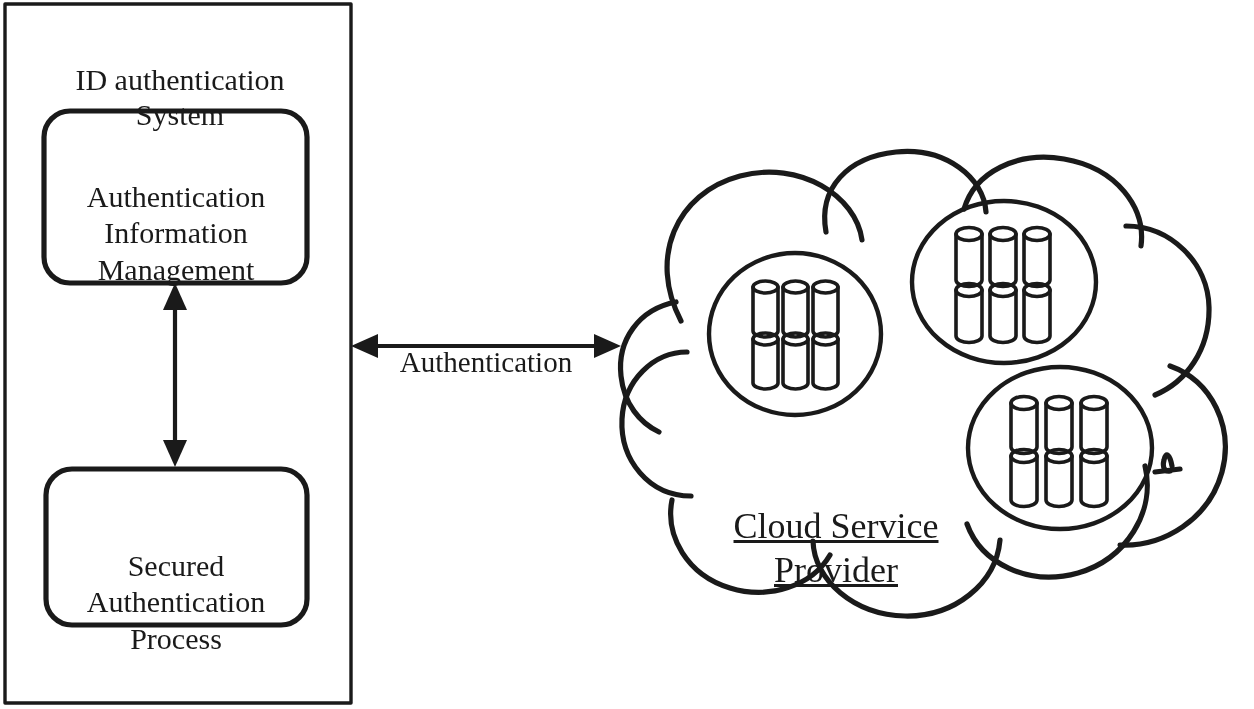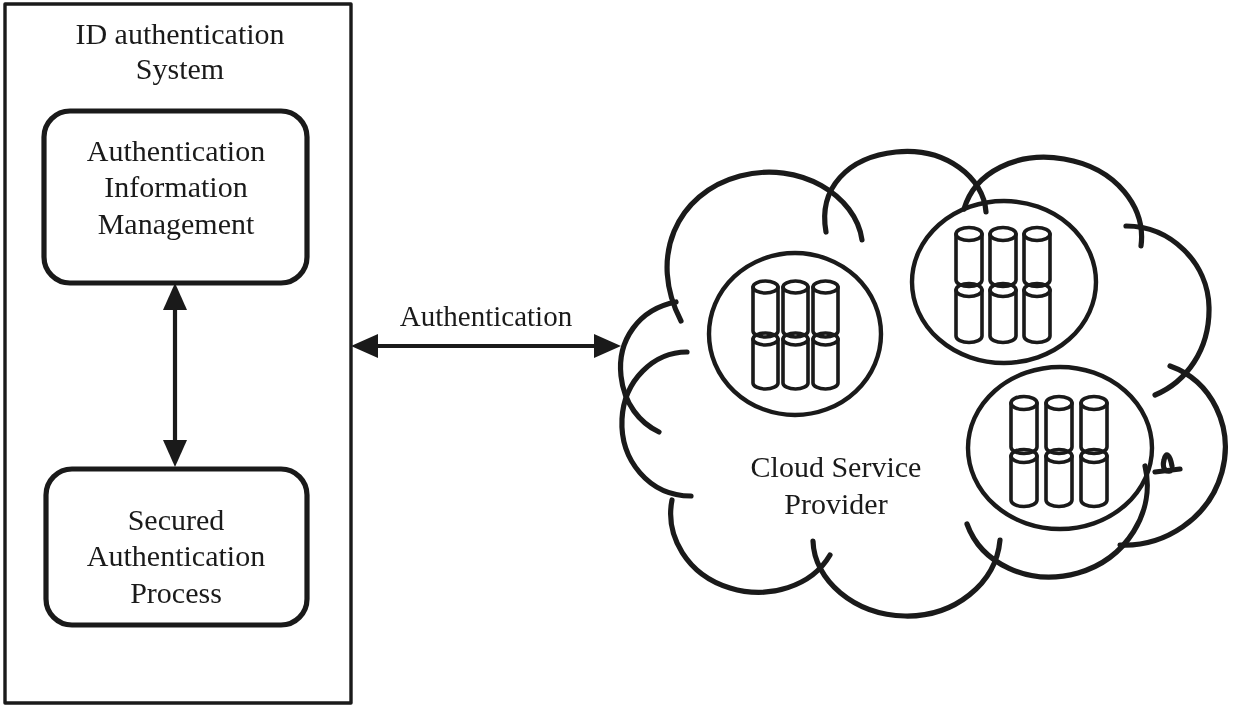--- a/index.html
+++ b/index.html
@@ -57,20 +57,21 @@
     stroke: none;
   }
   
   .txt {
     position: absolute;
     text-align: center;
     line-height: 1.17;
     color: #1a1a1a;
     white-space: pre-line;
     user-select: none;
+    margin-top: 46px;
   }
   #sys-title {
     left: 22px;
     top: 16px;
     width: 316px;
     font-size: 30px;
   }
   #box-top-label {
     left: 46px;
     top: 133px;
@@ -86,24 +87,25 @@
     line-height: 1.21;
   }
   #arrow-label {
     left: 355px;
     top: 300px;
     width: 262px;
     font-size: 29px;
   }
   #cloud-label {
     left: 700px;
-    top: 449px;
+    top: 459px;
     width: 272px;
-    font-size: 30px;
+    font-size: 36px;
     line-height: 1.22;
+    text-decoration: underline;
   }
 </style>
 </head>
 <body>
 
 <div id="canvas">
 
   <svg id="figure-svg" viewBox="0 0 1254 709">
 
     <g>

